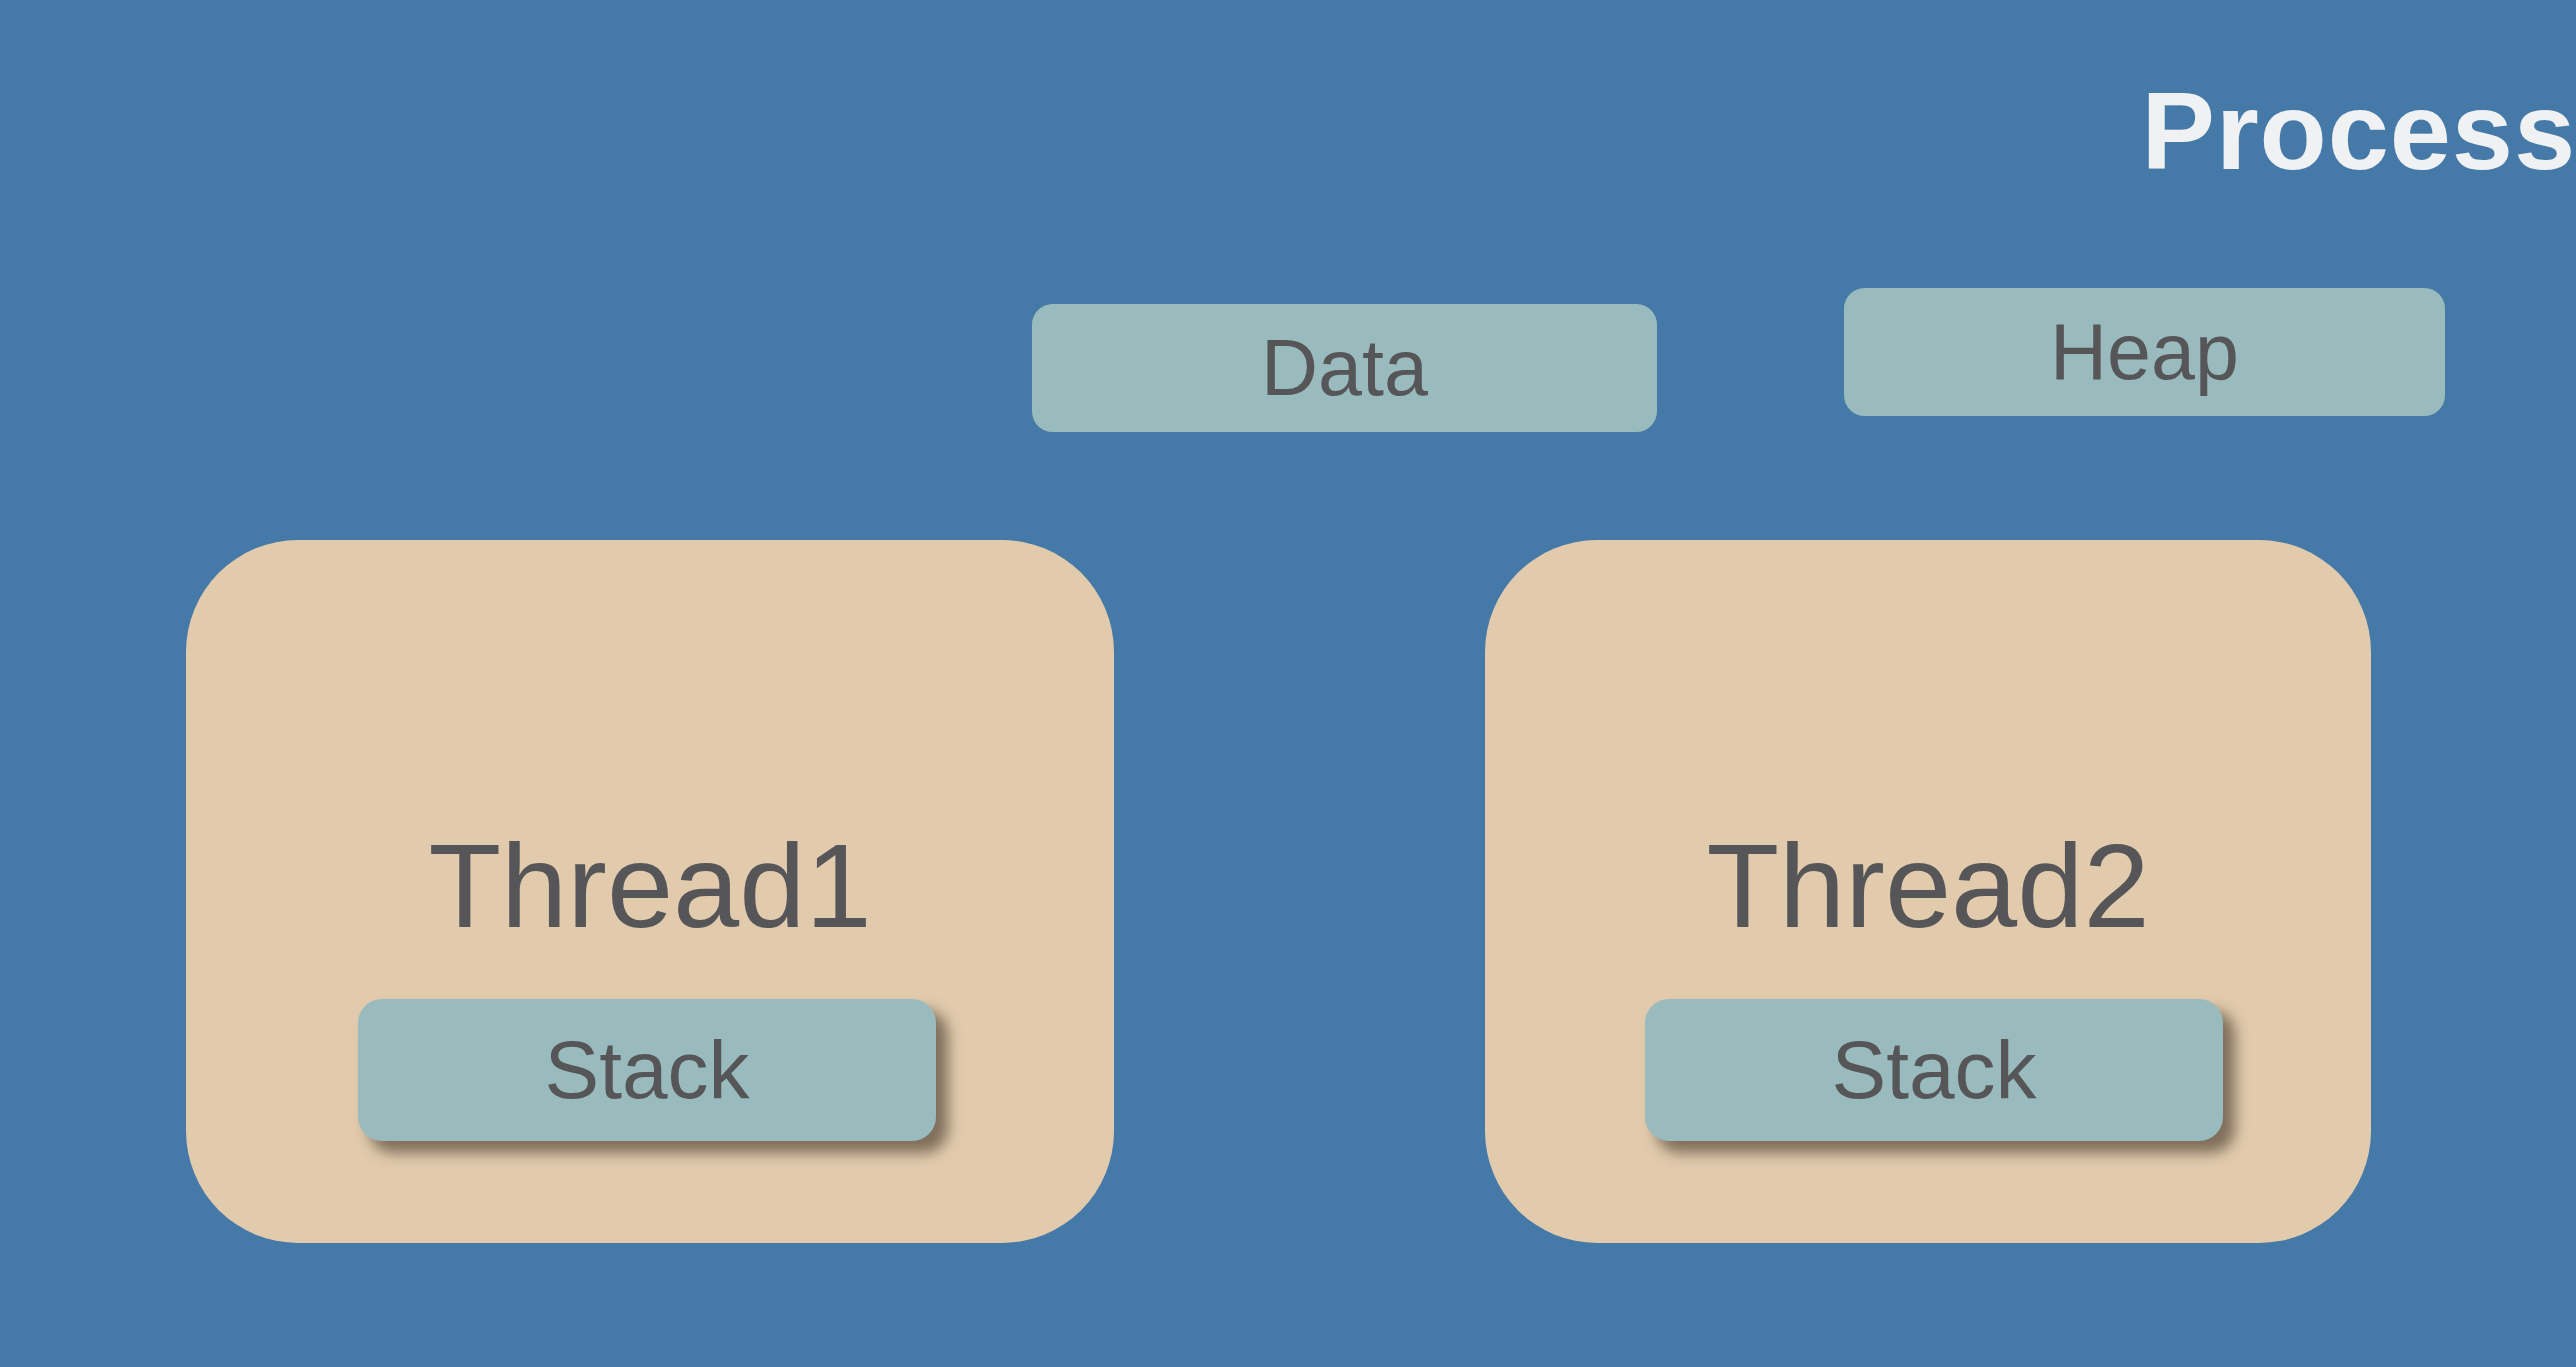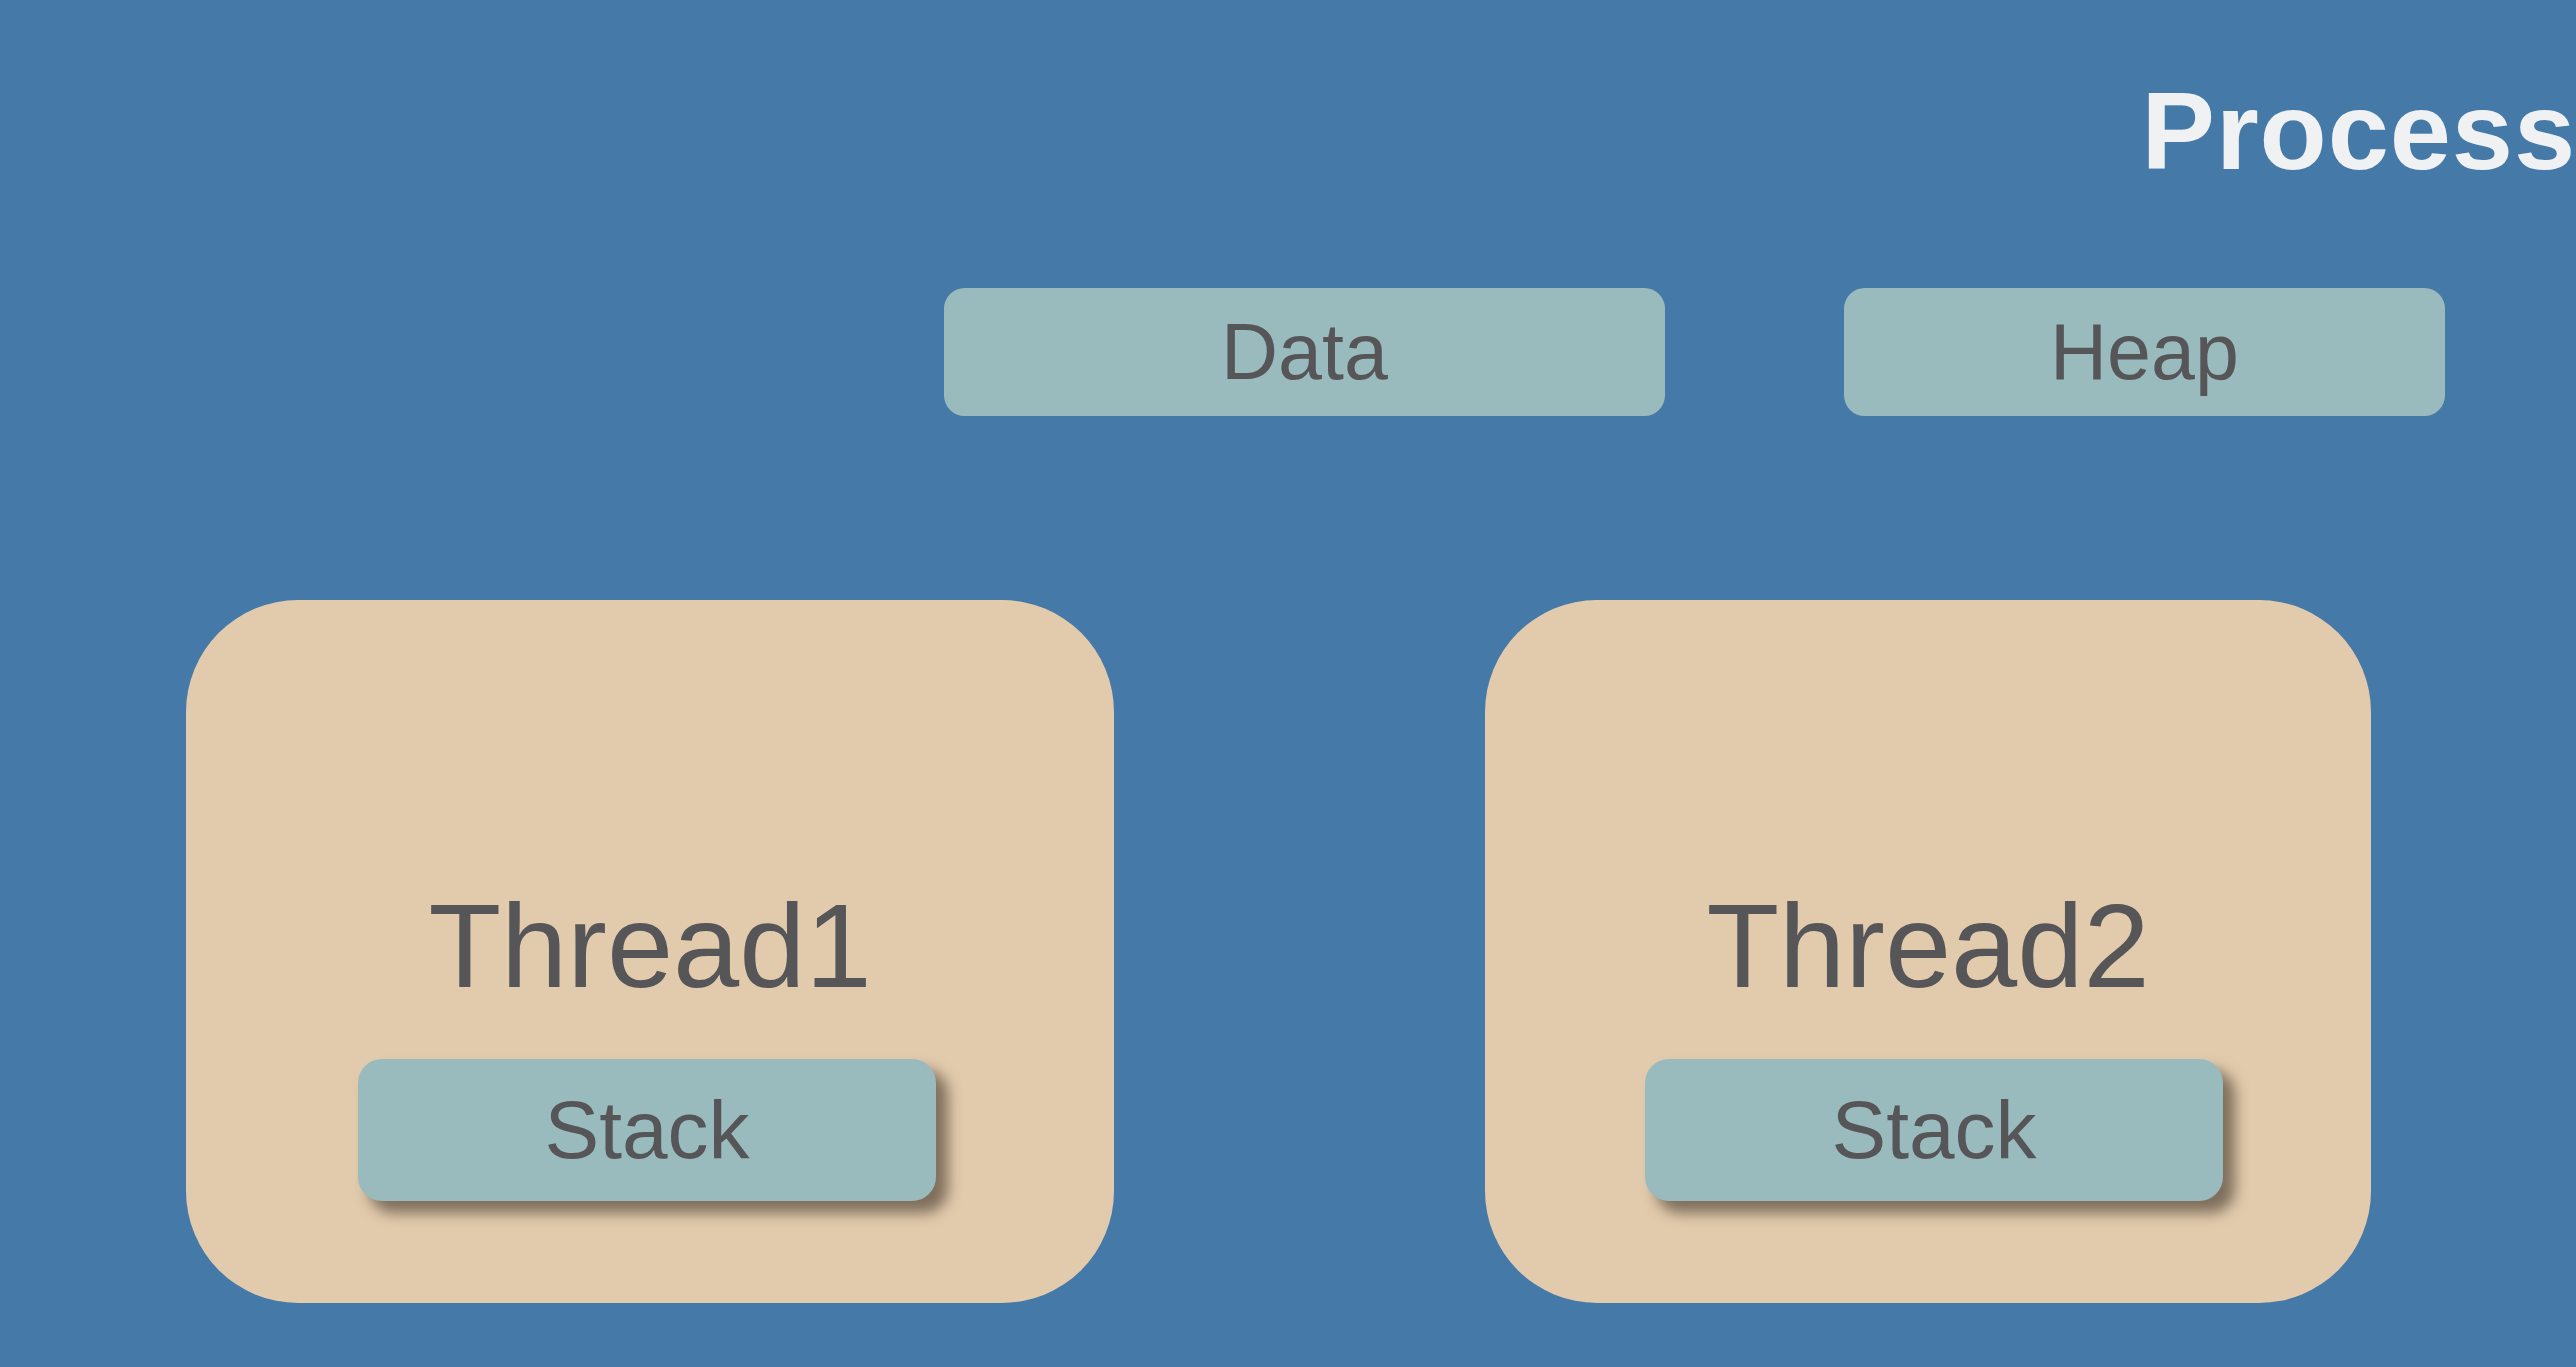--- a/index.html
+++ b/index.html
@@ -41,26 +41,26 @@
     display: flex;
     align-items: center;
     justify-content: center;
   }
   .mem-box .label,
   .stack-box .label {
     font-size: 79px;
     color: var(--text-dark);
   }
   .mem-box.code { left: 155px;  width: 583px; }
-  .mem-box.data { left: 944px; width: 721px; }
+  .mem-box.data { left: 1032px; width: 625px; margin-top: 16px; }
   .mem-box.heap { left: 1844px; width: 601px; }
 
   .thread-box {
     position: absolute;
-    top: 600px;
+    top: 540px;
     height: 703px;
     background: var(--box-tan);
     border-radius: 112px;
   }
   .thread-box.t1 { left: 186px;  width: 928px; }
   .thread-box.t2 { left: 1485px; width: 886px; padding-left: 44px; }
   .thread-label {
     position: absolute;
     left: 0; top: 277px;
     width: 100%;

